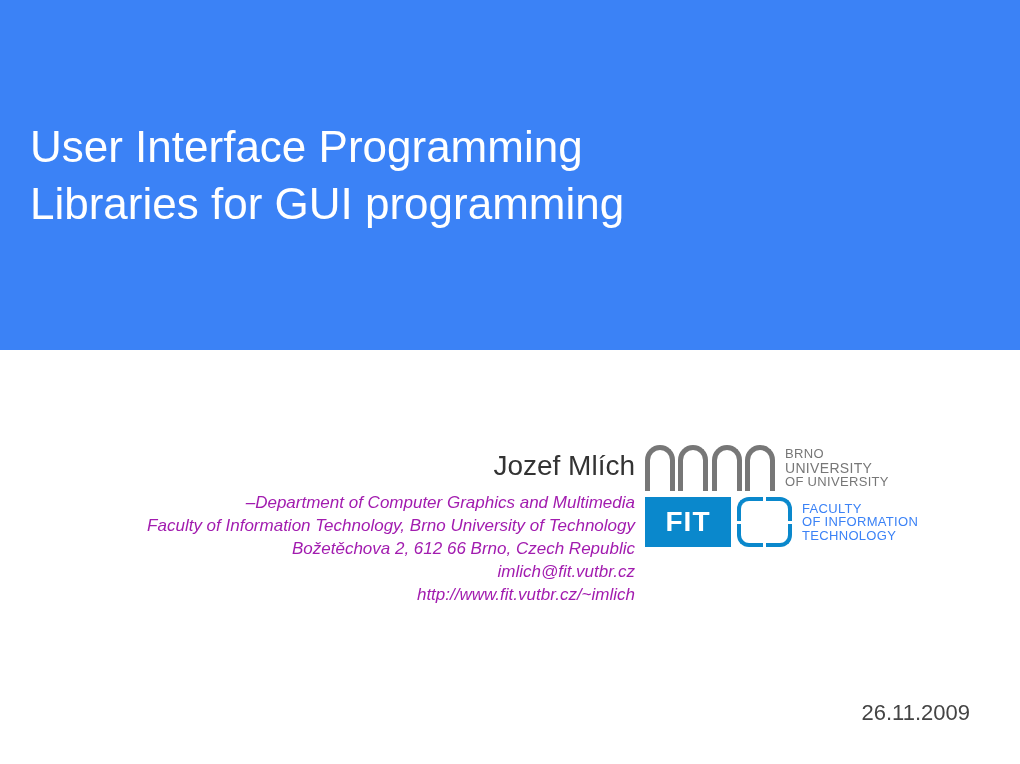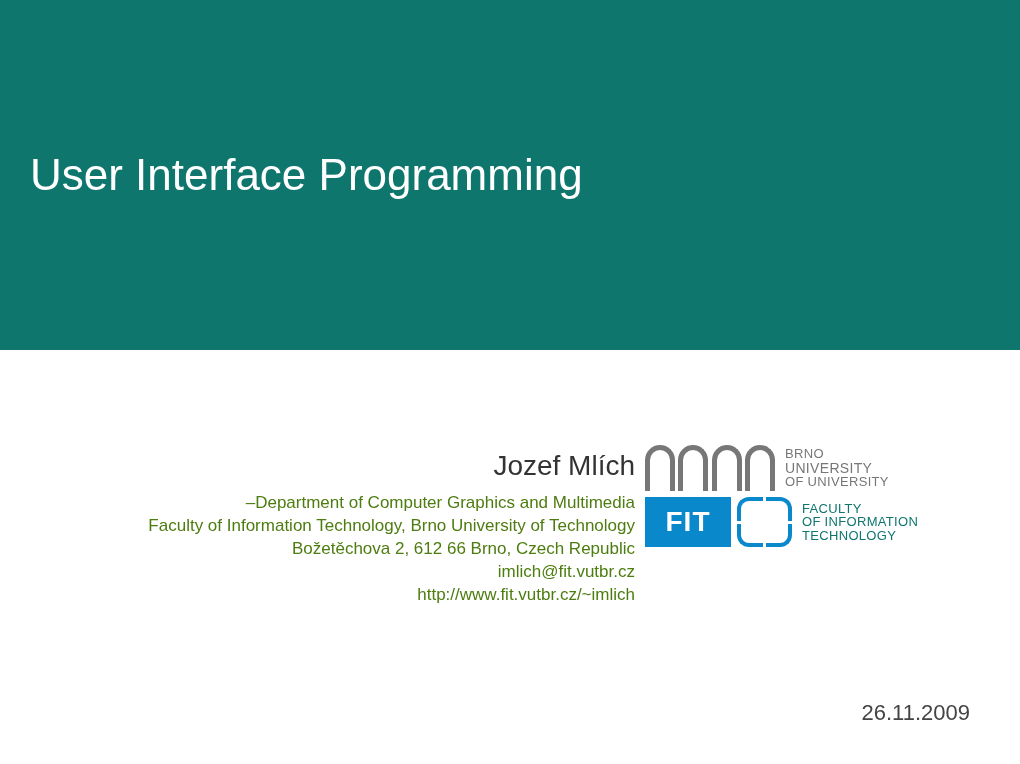--- a/index.html
+++ b/index.html
@@ -7,21 +7,21 @@
       width: 1020px;
       height: 764px;
       font-family: Arial, Helvetica, sans-serif;
       background: #ffffff;
       position: relative;
       overflow: hidden;
     }
     .title-band {
       width: 100%;
       height: 350px;
-      background: #0f766e;
+      background: #3b82f6;
       display: flex;
       flex-direction: column;
       justify-content: center;
       padding-left: 30px;
     }
     .title-band h1 {
       color: #ffffff;
       font-weight: 400;
       font-size: 44px;
       line-height: 1.3;
@@ -40,21 +40,22 @@
       text-align: right;
     }
     .author {
       font-size: 28px;
       color: #333;
       font-weight: 400;
       margin-bottom: 10px;
     }
     .detail {
       font-size: 17px;
-      color: #4d7c0f;
+      font-style: italic;
+      color: #a21caf;
       line-height: 1.35;
     }
     .logos {
       position: absolute;
       top: 95px;
       right: 40px;
       width: 335px;
       display: flex;
       flex-direction: column;
       gap: 6px;
@@ -113,34 +114,35 @@
       height: 50px;
       display: grid;
       grid-template-columns: 1fr 1fr;
       grid-template-rows: 1fr 1fr;
       gap: 3px;
     }
     .fit-grid .q1 { border: 4px solid #0a88cc; border-right:none; border-bottom:none; border-radius: 12px 0 0 0;}
     .fit-grid .q2 { border: 4px solid #0a88cc; border-left:none; border-bottom:none; border-radius: 0 12px 0 0;}
     .fit-grid .q3 { border: 4px solid #0a88cc; border-right:none; border-top:none; border-radius: 0 0 0 12px;}
     .fit-grid .q4 { border: 4px solid #0a88cc; border-left:none; border-top:none; border-radius: 0 0 12px 0;}
-    .logo-text.blue { color: #0f766e; }
+    .logo-text.blue { color: #3b82f6; }
     .date {
       position: absolute;
       bottom: 38px;
       right: 50px;
       font-size: 22px;
       color: #444;
     }
   </style>
 </head>
 <body>
 
 <div class="title-band">
   <h1>User Interface Programming</h1>
+  <h1>Libraries for GUI programming</h1>
 </div>
 
 <div class="lower">
 
   <div class="info-col">
     <div class="author">Jozef Mlích</div>
     <div class="detail">
       <span>–</span><span>Department of Computer Graphics and Multimedia</span>
     </div>
     <div class="detail">Faculty of Information Technology, Brno University of Technology</div>

